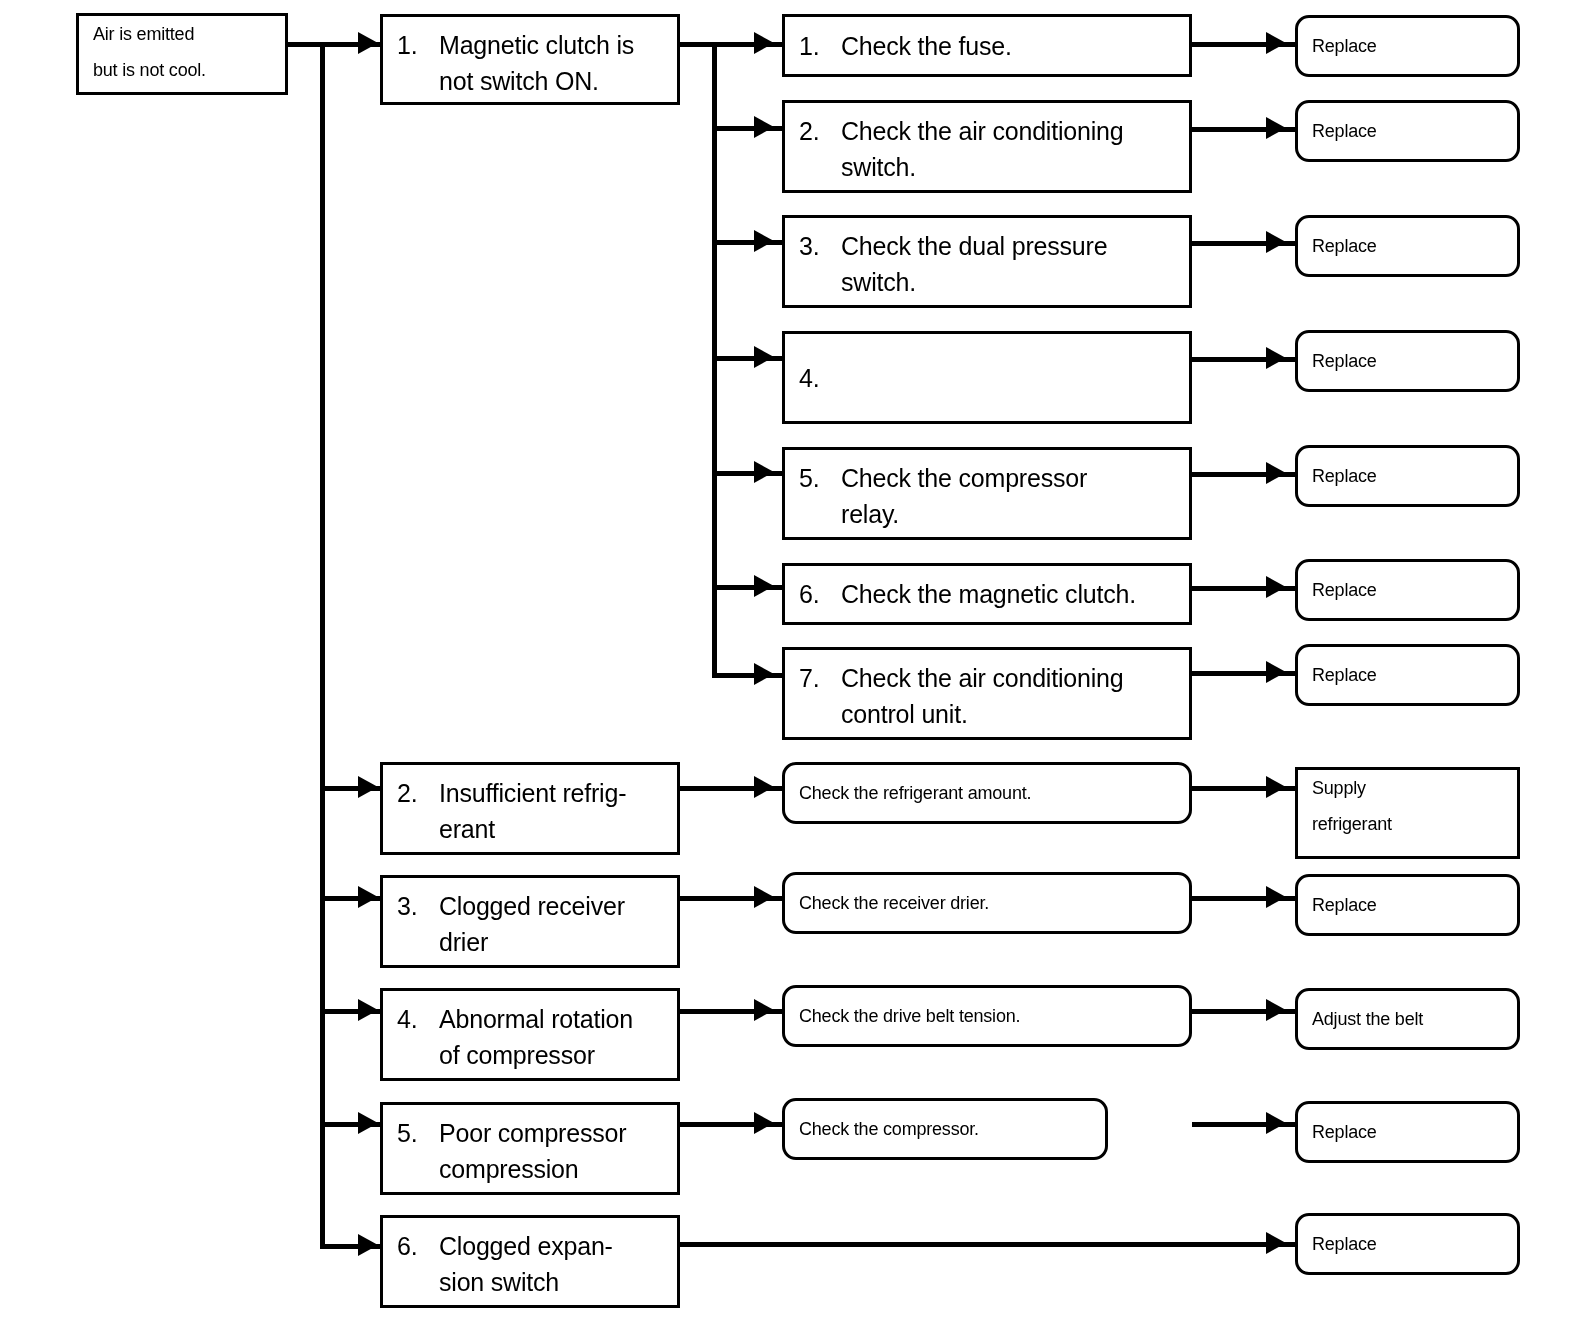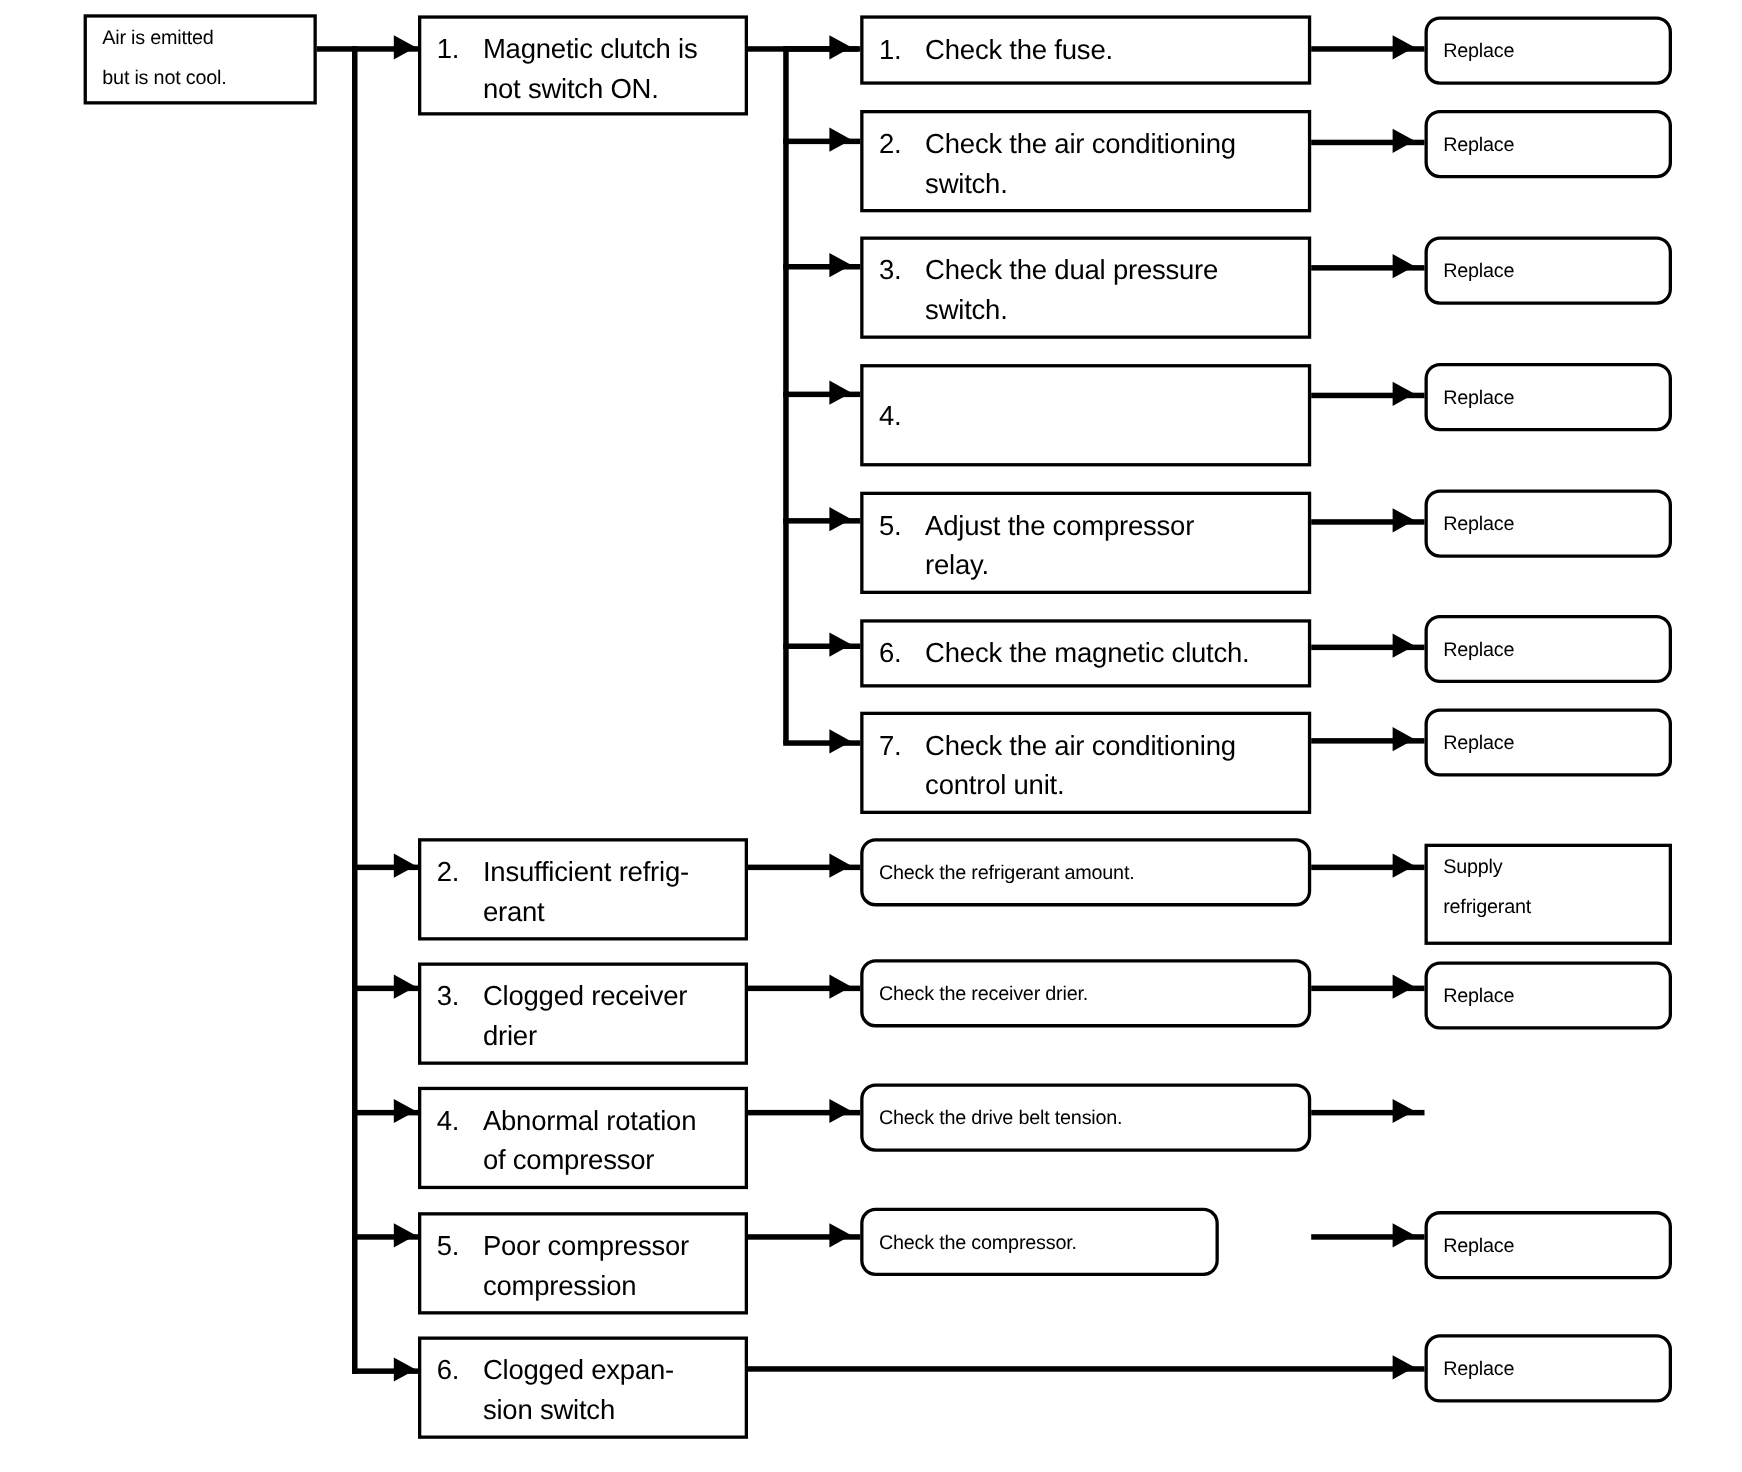--- a/index.html
+++ b/index.html
@@ -187,21 +187,21 @@
     <div class="inner">
       <span class="num">4.</span>
     </div>
   </div>
   <div class="hline" style="left:712px; top:356px; width:70px;"></div>
   <div class="arrow" style="left:754px; top:346px;"></div>
 
   <div class="numbox" style="left:782px; top:447px; width:410px; height:93px;">
     <div class="inner">
       <span class="num">5.</span>
-      <span class="txt">Adjust the compressor
+      <span class="txt">Check the compressor
 relay.</span>
     </div>
   </div>
   <div class="hline" style="left:712px; top:471px; width:70px;"></div>
   <div class="arrow" style="left:754px; top:461px;"></div>
 
   <div class="numbox vcenter" style="left:782px; top:563px; width:410px; height:62px;">
     <div class="inner">
       <span class="num">6.</span>
       <span class="txt">Check the magnetic clutch.</span>
@@ -266,20 +266,21 @@
 
   <div class="box" style="left:1295px; top:767px; width:225px; height:92px;">Supply
 refrigerant</div>
   <div class="hline" style="left:1192px; top:786px; width:103px;"></div>
   <div class="arrow" style="left:1266px; top:776px;"></div>
 
   <div class="box vcenter" style="left:1295px; top:874px; width:225px; height:62px;">Replace</div>
   <div class="hline" style="left:1192px; top:896px; width:103px;"></div>
   <div class="arrow" style="left:1266px; top:886px;"></div>
 
+  <div class="box vcenter" style="left:1295px; top:988px; width:225px; height:62px;">Adjust the belt</div>
   <div class="hline" style="left:1192px; top:1009px; width:103px;"></div>
   <div class="arrow" style="left:1266px; top:999px;"></div>
 
   <div class="box vcenter" style="left:1295px; top:1101px; width:225px; height:62px;">Replace</div>
   <div class="hline" style="left:1192px; top:1122px; width:103px;"></div>
   <div class="arrow" style="left:1266px; top:1112px;"></div>
 
   <div class="box vcenter" style="left:1295px; top:1213px; width:225px; height:62px;">Replace</div>
   <div class="hline" style="left:680px; top:1242px; width:615px;"></div>
   <div class="arrow" style="left:1266px; top:1232px;"></div>

